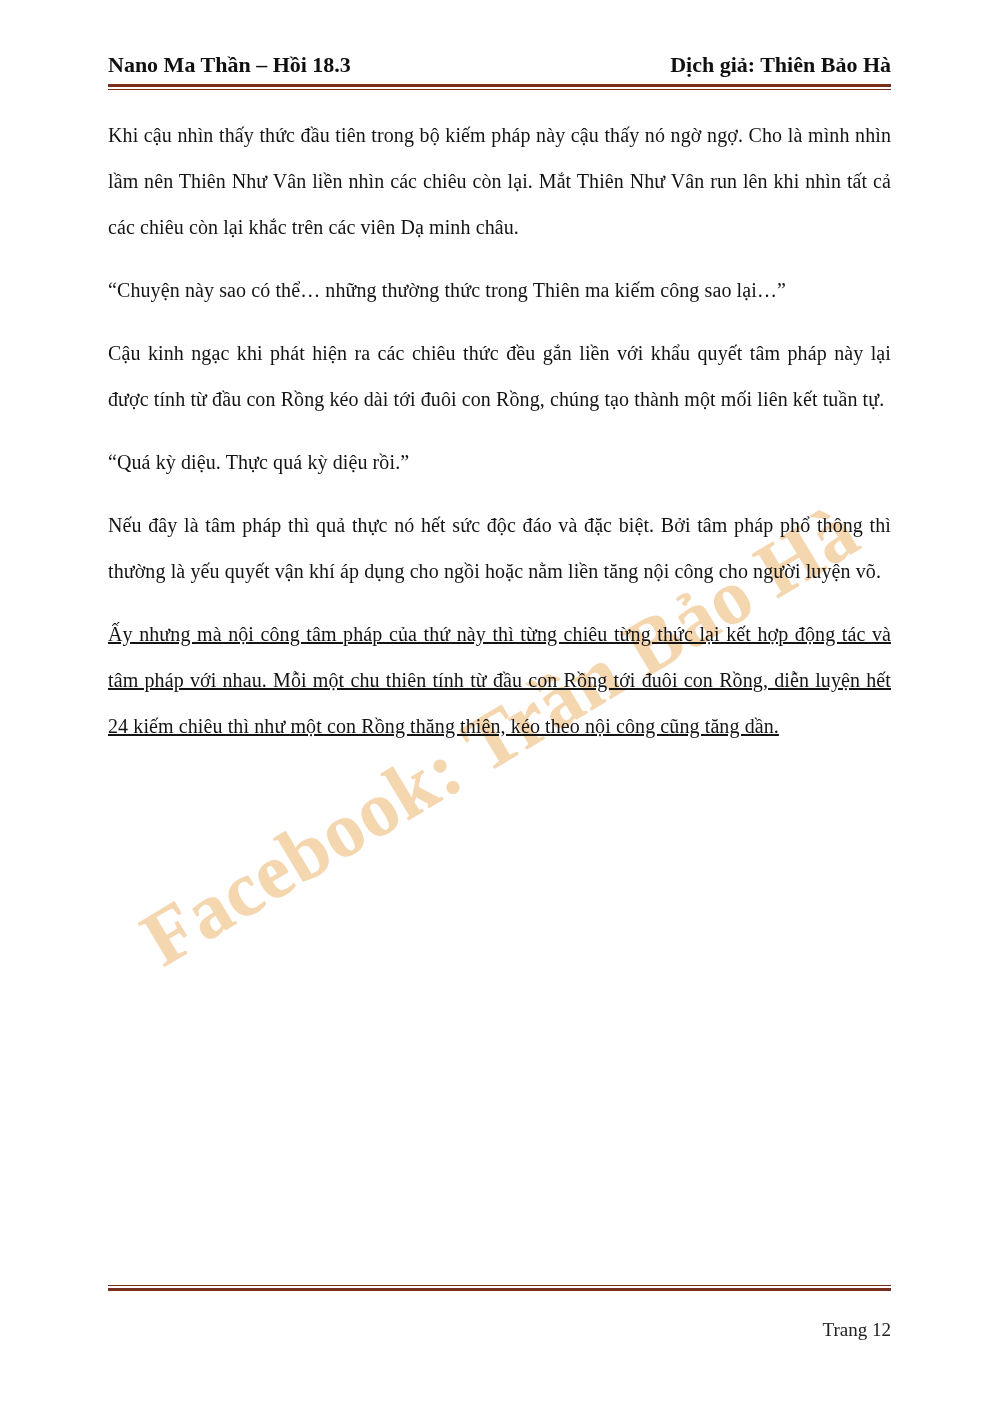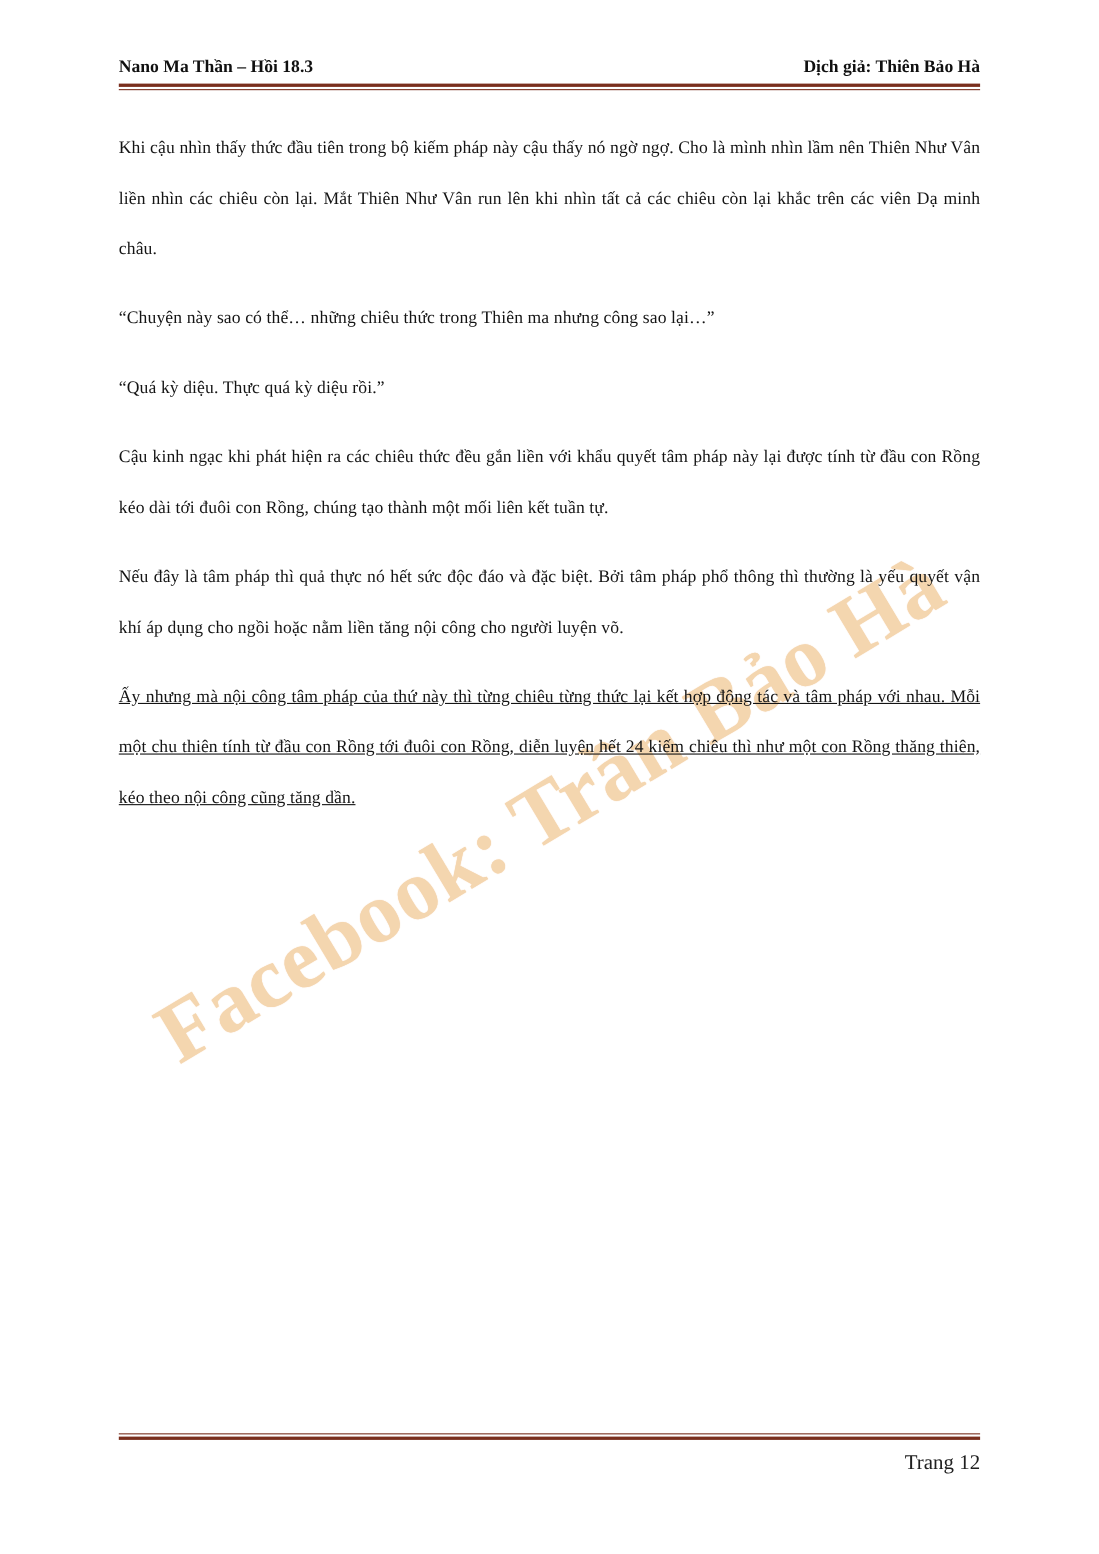--- a/index.html
+++ b/index.html
@@ -46,21 +46,21 @@
     left: 108px;
     right: 108px;
     top: 52px;
     z-index: 2;
   }
   .header-row {
     display: flex;
     justify-content: space-between;
     align-items: baseline;
     font-family: "Liberation Serif", serif;
-    font-size: 16px;
+    font-size: 22px;
     font-weight: 700;
     color: #101010;
     padding-bottom: 6px;
   }
   .header-rule {
     height: 3px;
     background: #7a2f1e;
     width: 100%;
   }
   .header-rule.thin {
@@ -71,21 +71,21 @@
 
   
   .content {
     position: absolute;
     left: 108px;
     right: 108px;
     top: 112px;
     z-index: 2;
   }
   .para {
-    font-size: 16px;
+    font-size: 20px;
     line-height: 46px;
     text-align: justify;
     text-justify: inter-word;
     margin: 0 0 17px 0;
     color: #141414;
     letter-spacing: 0.1px;
   }
   .para:last-child { margin-bottom: 0; text-decoration: underline; }
 
   
@@ -102,21 +102,21 @@
     width: 100%;
   }
   .footer-rule.thin {
     height: 1px;
     margin-bottom: 2px;
     background: #7a2f1e;
   }
   .footer-row {
     display: flex;
     justify-content: flex-end;
-    padding-top: 10px;
+    padding-top: 28px;
     font-size: 19px;
     color: #202020;
     text-align: center;
   }
 </style>
 </head>
 <body>
 
 <div class="page">
 
@@ -126,23 +126,23 @@
     <div class="header-row">
       <span>Nano Ma Thần – Hồi 18.3</span>
       <span>Dịch giả: Thiên Bảo Hà</span>
     </div>
     <div class="header-rule"></div>
     <div class="header-rule thin"></div>
   </div>
 
   <div class="content">
     <p class="para">Khi cậu nhìn thấy thức đầu tiên trong bộ kiếm pháp này cậu thấy nó ngờ ngợ. Cho là mình nhìn lầm nên Thiên Như Vân liền nhìn các chiêu còn lại. Mắt Thiên Như Vân run lên khi nhìn tất cả các chiêu còn lại khắc trên các viên Dạ minh châu.</p>
-    <p class="para">“Chuyện này sao có thể… những chiêu thức trong Thiên ma nhưng công sao lại…”</p>
+    <p class="para">“Chuyện này sao có thể… những thường thức trong Thiên ma kiếm công sao lại…”</p>
+    <p class="para">Cậu kinh ngạc khi phát hiện ra các chiêu thức đều gắn liền với khẩu quyết tâm pháp này lại được tính từ đầu con Rồng kéo dài tới đuôi con Rồng, chúng tạo thành một mối liên kết tuần tự.</p>
     <p class="para">“Quá kỳ diệu. Thực quá kỳ diệu rồi.”</p>
-    <p class="para">Cậu kinh ngạc khi phát hiện ra các chiêu thức đều gắn liền với khẩu quyết tâm pháp này lại được tính từ đầu con Rồng kéo dài tới đuôi con Rồng, chúng tạo thành một mối liên kết tuần tự.</p>
     <p class="para">Nếu đây là tâm pháp thì quả thực nó hết sức độc đáo và đặc biệt. Bởi tâm pháp phổ thông thì thường là yếu quyết vận khí áp dụng cho ngồi hoặc nằm liền tăng nội công cho người luyện võ.</p>
     <p class="para">Ấy nhưng mà nội công tâm pháp của thứ này thì từng chiêu từng thức lại kết hợp động tác và tâm pháp với nhau. Mỗi một chu thiên tính từ đầu con Rồng tới đuôi con Rồng, diễn luyện hết 24 kiếm chiêu thì như một con Rồng thăng thiên, kéo theo nội công cũng tăng dần.</p>
   </div>
 
   <div class="footer">
     <div class="footer-rule thin"></div>
     <div class="footer-rule"></div>
     <div class="footer-row">
       <span>Trang 12</span>
     </div>

